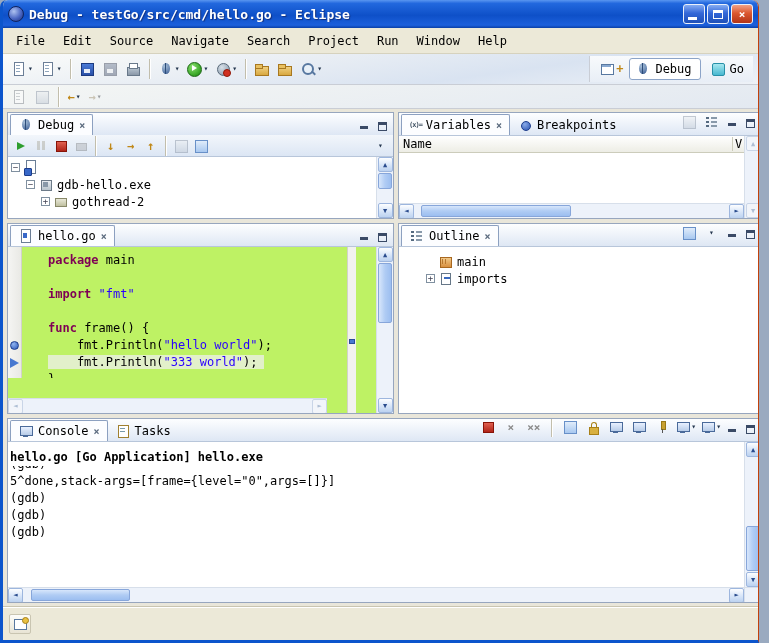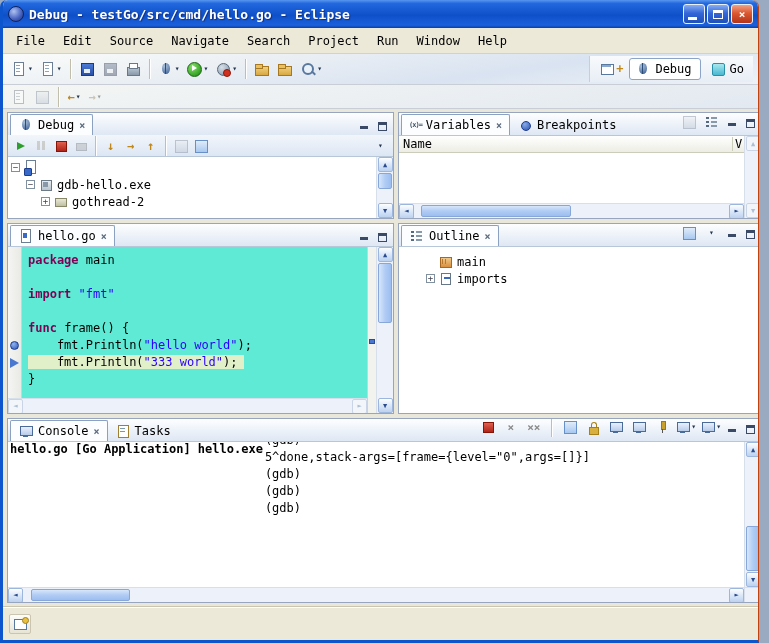--- a/index.html
+++ b/index.html
@@ -136,38 +136,38 @@
   .sbthumb-h{position:absolute;top:0;bottom:0;border:1px solid #87A6DA;border-radius:2px;
     background:linear-gradient(180deg,#D7E6FB,#B0CCF4 50%,#9CBEF0);}
   .sb-dis .sbb{background:#F2F5FA;border-color:#C9D5E7;color:#AFBFD4;}
   
   .varhdr{height:17px;flex:0 0 17px;background:linear-gradient(#FFFFFF,#EDEDE5);border-bottom:1px solid #CCCCBB;
     display:flex;align-items:center;gap:8px;}
   .varhdr .h1{padding-left:4px;flex:1;}
   .varhdr .h2{width:12px;border-left:1px solid #CCCCBB;padding-left:2px;overflow:hidden;}
   
   .edgrid{flex:1;min-height:0;display:grid;grid-template-columns:14px 1fr 9px 17px;grid-template-rows:1fr 15px;
-    background:#5eead4;border-top:1px solid #B8C6DA;}
+    background:#bef264;border-top:1px solid #B8C6DA;gap:20px;}
   .ruler{grid-column:1;grid-row:1;background:linear-gradient(90deg,#F5F5F3,#E9E9E5);border-right:1px solid #D2D2CA;position:relative;}
   .codearea{grid-column:2;grid-row:1;padding:6px 0 0 6px;overflow:hidden;}
   .cl{height:17px;white-space:pre;}
   .kw{color:#7F0055;font-weight:bold;}
   .str{color:#2A00FF;}
   .hl{background:#E2F0CA;display:inline-block;padding-right:6px;}
   .overview{grid-column:3;grid-row:1/3;background:#F2F2EE;border-left:1px solid #D2D2CA;position:relative;}
   .ovmark{position:absolute;left:1px;width:6px;height:5px;background:#4878D0;border:1px solid #2A4C9A;}
   .edvs{grid-column:4;grid-row:1/3;}
   .edhs{grid-column:1/3;grid-row:2;}
   .mark-bp{position:absolute;left:2px;top:94px;width:9px;height:9px;border-radius:50%;
     background:radial-gradient(circle at 35% 30%,#90B4F0,#2A56B8);border:1px solid #1C3C8C;}
   .mark-ptr{position:absolute;left:2px;top:111px;width:0;height:0;border:5px solid transparent;border-left:9px solid #4878D0;}
   
   .congrid{flex:1;min-height:0;display:grid;grid-template-columns:1fr 17px;grid-template-rows:1fr 15px;
     background:#FFF;border-top:1px solid #B8C6DA;}
-  .conmain{grid-column:1;grid-row:1;display:flex;flex-direction:row;min-height:0;}
+  .conmain{grid-column:1;grid-row:1;display:flex;flex-direction:column;min-height:0;margin-top:8px;}
   .conlabel{height:16px;flex:0 0 16px;font-weight:bold;padding-left:2px;white-space:pre;}
   .conclip{flex:1;overflow:hidden;}
   .conlines{margin-top:-9px;padding-left:2px;}
   .con-line{height:17px;white-space:pre;}
   .caret{display:inline-block;width:1px;height:12px;background:#000;vertical-align:-2px;}
   .convs{grid-column:2;grid-row:1;}
   .conhs{grid-column:1;grid-row:2;}
   .concorner{grid-column:2;grid-row:2;background:#EDF2FA;border-top:1px solid #D7DFEA;border-left:1px solid #D7DFEA;}
   
   .statusbar{position:absolute;left:0;top:606px;width:763px;height:34px;background:#ECE9D8;

